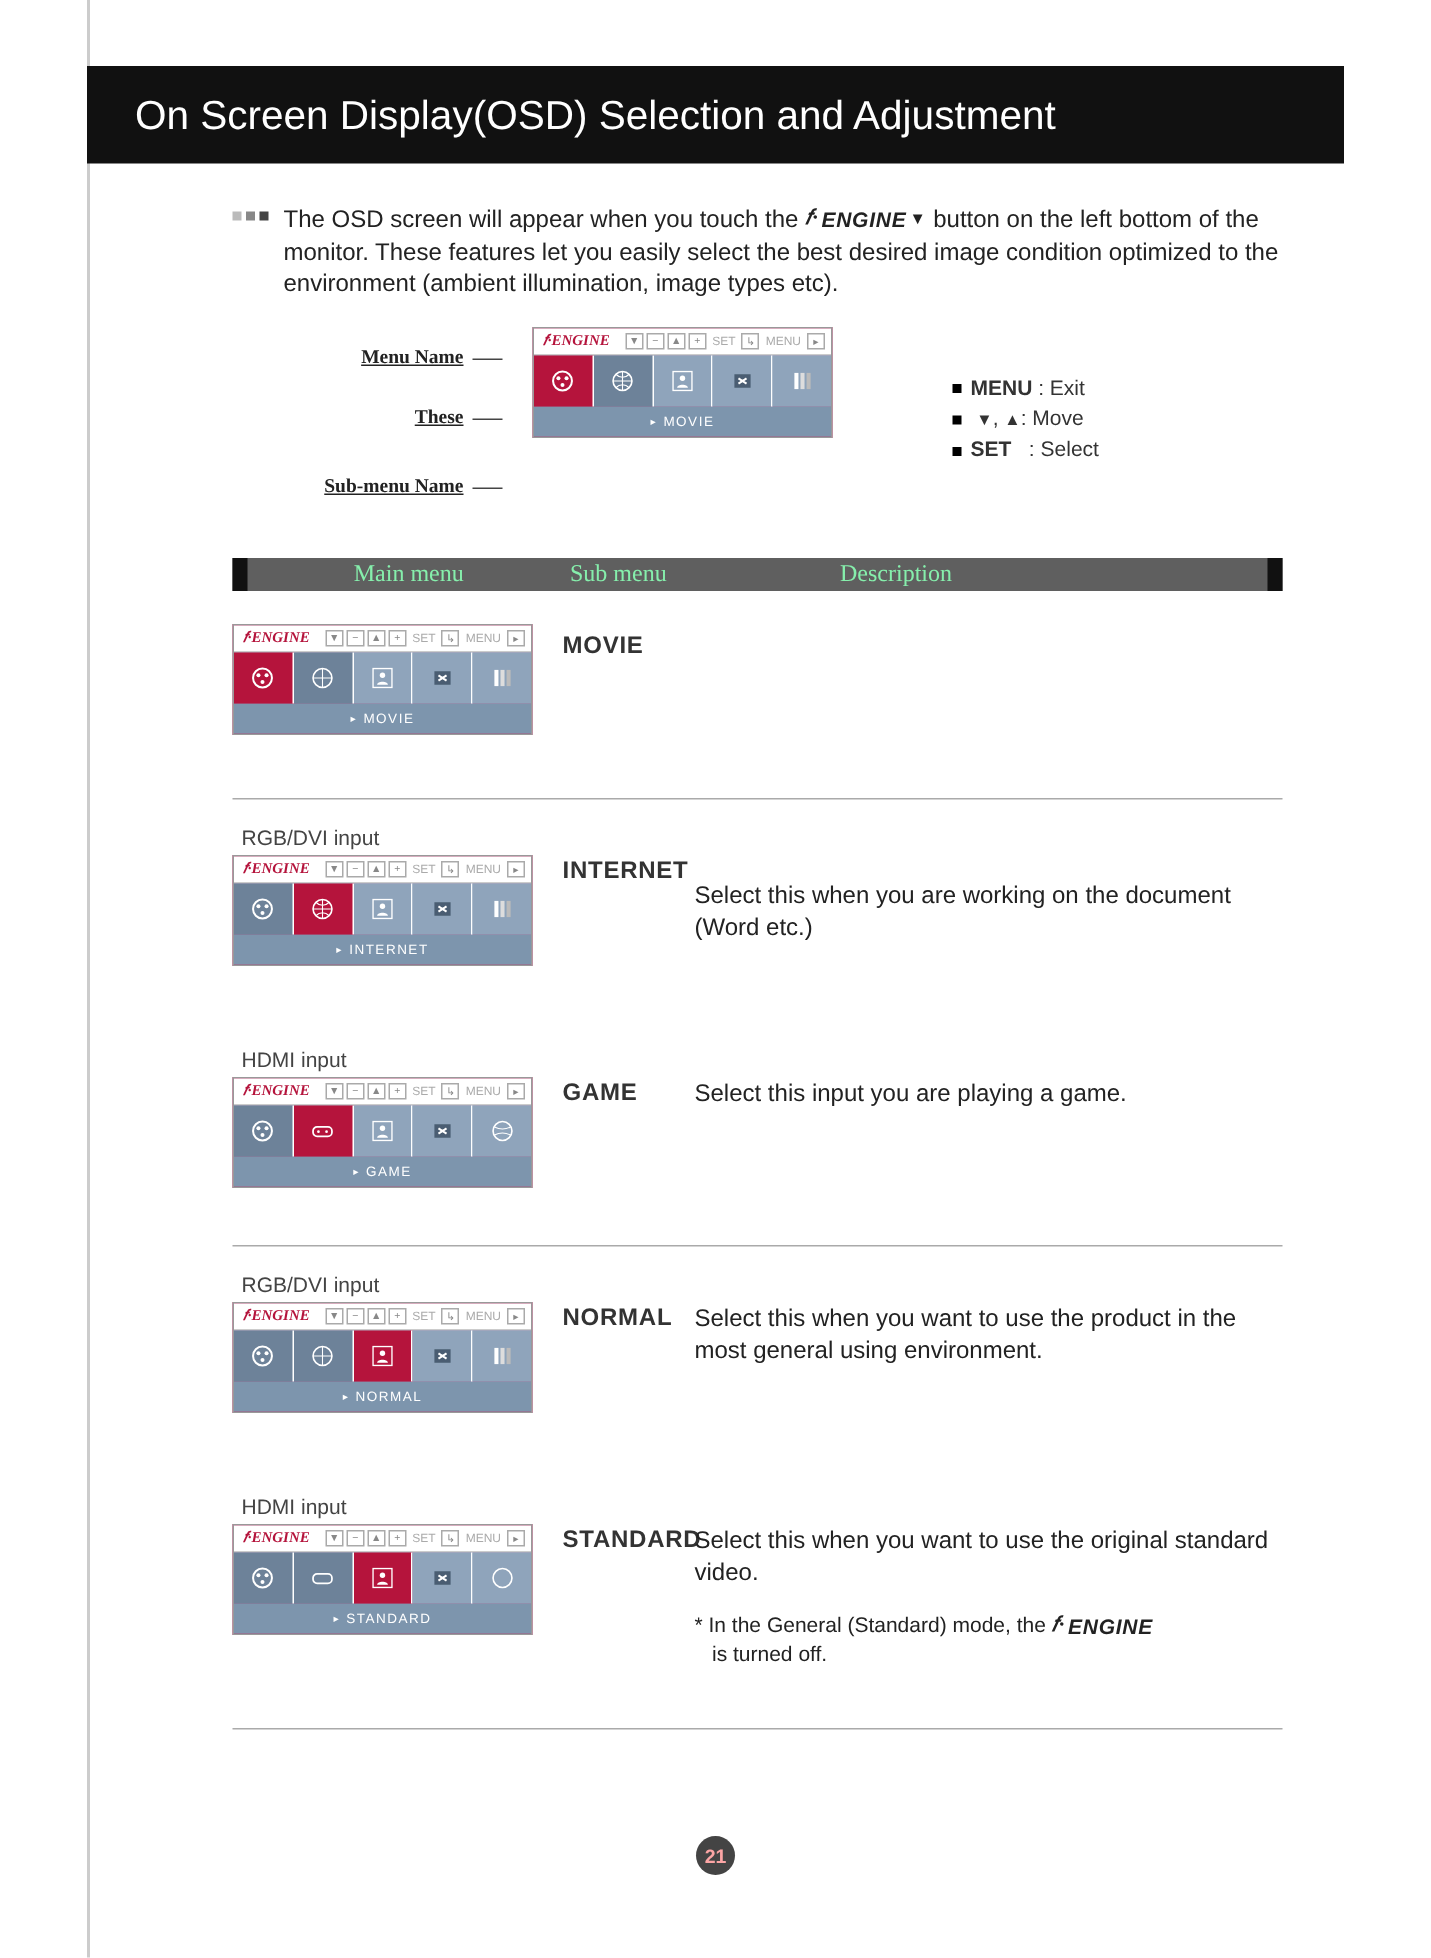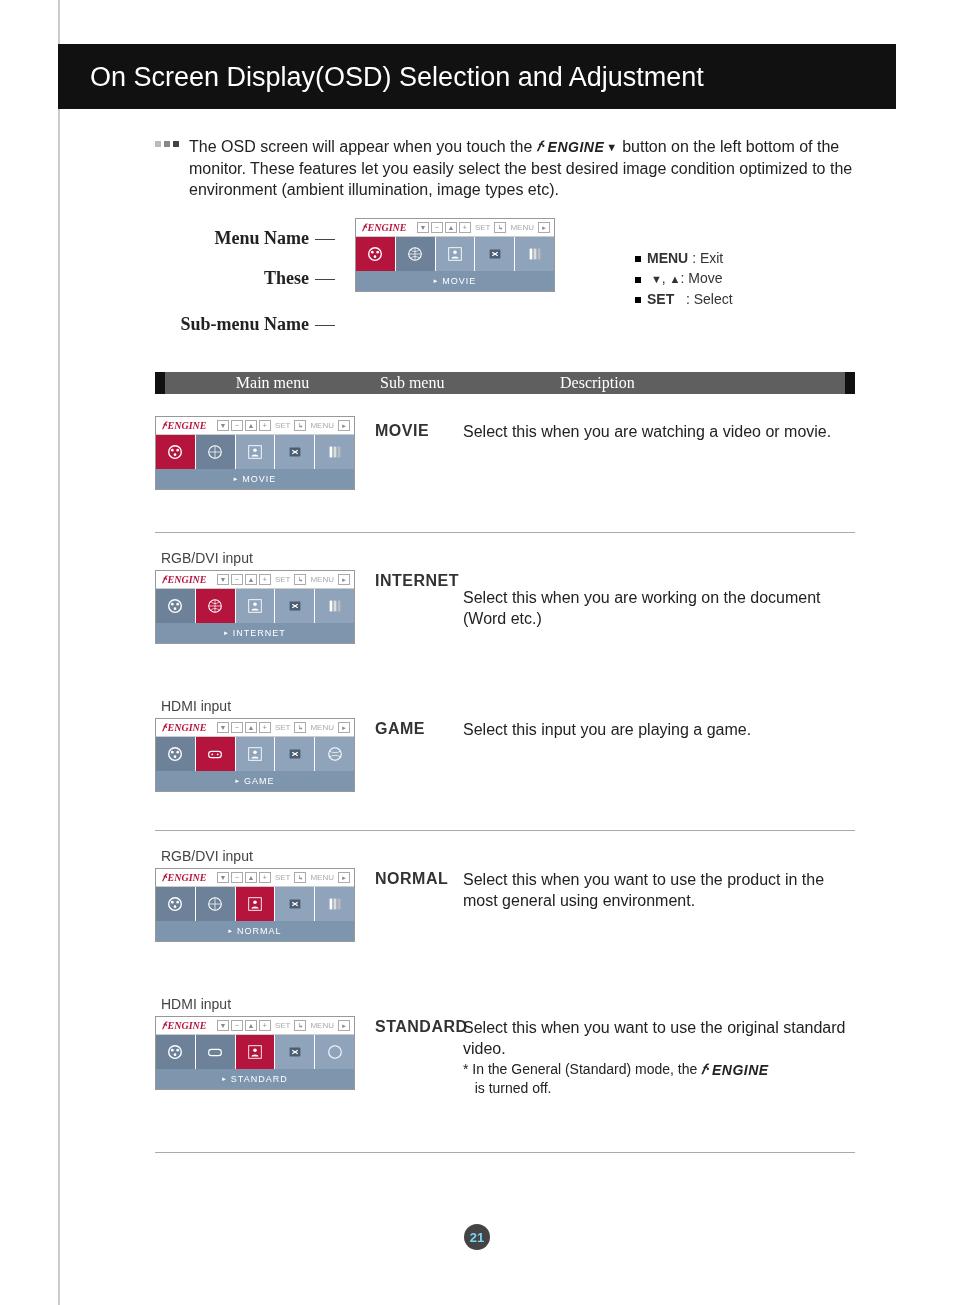--- a/index.html
+++ b/index.html
@@ -31,21 +31,21 @@
   .intro-text{ margin-left:34px; }
   .fengine-inline {
     display:inline-flex; align-items:center; gap:2px; vertical-align:middle;
     font-style:italic; font-weight:bold; font-size:14px; letter-spacing:0.5px;
   }
   .fengine-inline .f { font-family:Georgia,serif; }
   .dn-arrow { display:inline-block; font-size:11px; vertical-align:middle; }
 
   
   .diagram { position:absolute; left:155px; top:218px; width:700px; height:120px; }
-  .labels-col { position:absolute; left:0; top:6px; width:180px; text-align:right; font-family:Georgia,'Times New Roman',serif; font-weight:bold; font-size:18px; color:#222;}
+  .labels-col { position:absolute; left:0; top:6px; width:180px; text-align:right; font-family:Georgia,'Times New Roman',serif; font-weight:bold; font-size:13px; color:#222;text-decoration:underline;}
   .labels-col div { height:28px; line-height:28px; }
   .label-line { display:inline-block; width:20px; border-top:1px solid #444; vertical-align:middle; margin-left:6px;}
   .osd-box-wrap { position:absolute; left:200px; top:0; }
   .legend{ position:absolute; left:480px; top:30px; font-size:14px; line-height:1.45;}
   .legend b{font-weight:bold;}
   .legend .blk{display:inline-block;width:6px;height:6px;background:#000;margin-right:6px;vertical-align:middle;}
   .legend .tri{font-size:11px;}
 
   
   .osd {
@@ -67,40 +67,40 @@
   .osd-icons .cell:last-child{border-right:none;}
   .osd-icons .cell.sel{ background:#b5143c; }
   .osd-icons .cell.dark{ background:#6d8299;}
   .osd-icons svg{width:18px;height:18px;}
   .osd-sub { height:20px; background:#7d95ad; color:#fff; font-size:9px; display:flex; align-items:center; justify-content:center; letter-spacing:1px;}
   .osd-sub .tri{font-size:7px;margin-right:4px;}
 
   
   .tbl-hd {
     position:absolute; left:155px; top:372px; width:700px; height:22px;
-    background:#5f5f5f; color:#ffffff; font-family:Georgia,'Times New Roman',serif; font-size:16px;
+    background:#5f5f5f; color:#86efac; font-family:Georgia,'Times New Roman',serif; font-size:16px;
     display:flex; align-items:center;
   }
   .tbl-hd .end{width:10px;height:22px;background:#111;}
   .tbl-hd .c1{width:215px;text-align:center;}
   .tbl-hd .c2{width:150px;text-align:left;}
   .tbl-hd .c3{flex:1;text-align:left;padding-left:30px;}
 
   
   .row { position:absolute; left:155px; width:700px; }
   .row .input-lbl { font-size:14px; color:#444; margin:4px 0 4px 6px;}
   .row .osd-wrap { float:left; width:215px;}
   .row .sub { position:absolute; left:220px; top:6px; width:100px; font-weight:bold; font-size:16px; letter-spacing:0.5px;}
   .row .desc { position:absolute; left:308px; top:6px; width:390px; font-size:16px; line-height:1.3; color:#222;}
-  .row .desc .note{font-size:14px;margin-top:0;}
+  .row .desc .note{font-size:14px;margin-top:14px;}
   .sep{ position:absolute; left:155px; width:700px; border-top:1px solid #aaa;}
 
   .page-num{
     position:absolute; left:50%; transform:translateX(-50%); bottom:55px;
-    width:26px;height:26px;border-radius:50%;background:#444;color:#7dd3fc;
+    width:26px;height:26px;border-radius:50%;background:#444;color:#fca5a5;
     display:flex;align-items:center;justify-content:center;font-size:13px;font-weight:bold;
   }
 </style>
 </head>
 <body>
 
 <div class="side-line"></div>
 
 <div class="header-bar">
   <div class="header-title">On Screen Display(OSD) Selection and Adjustment</div>
@@ -254,21 +254,20 @@
             </svg>
           </div>
       </div>
       <div class="osd-sub">
           <span class="tri">▸</span>
           <span>MOVIE</span>
         </div>
     </div>
   </div>
   <div class="sub">MOVIE</div>
-  <div class="desc">Select this when you are watching a video or movie.</div>
 </div>
 <div class="sep" style="top:532px;"></div>
 
 <div class="row" style="top:546px;">
   <div class="osd-wrap">
     <div class="input-lbl">RGB/DVI input</div>
     <div class="osd">
       <div class="osd-hd">
           <span class="eng">𝑓·ENGINE</span>
           <span class="ctrls">

